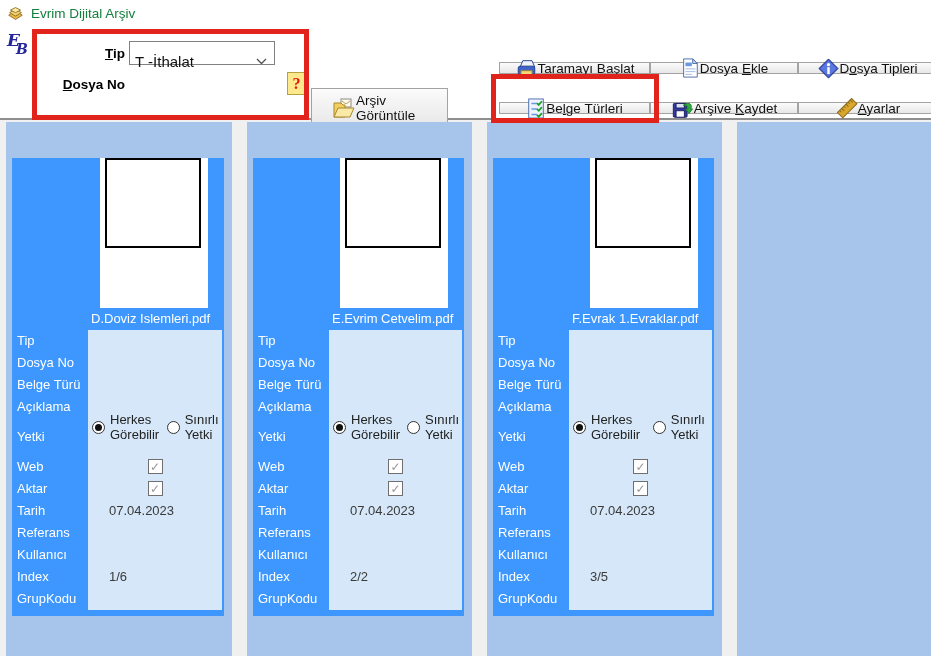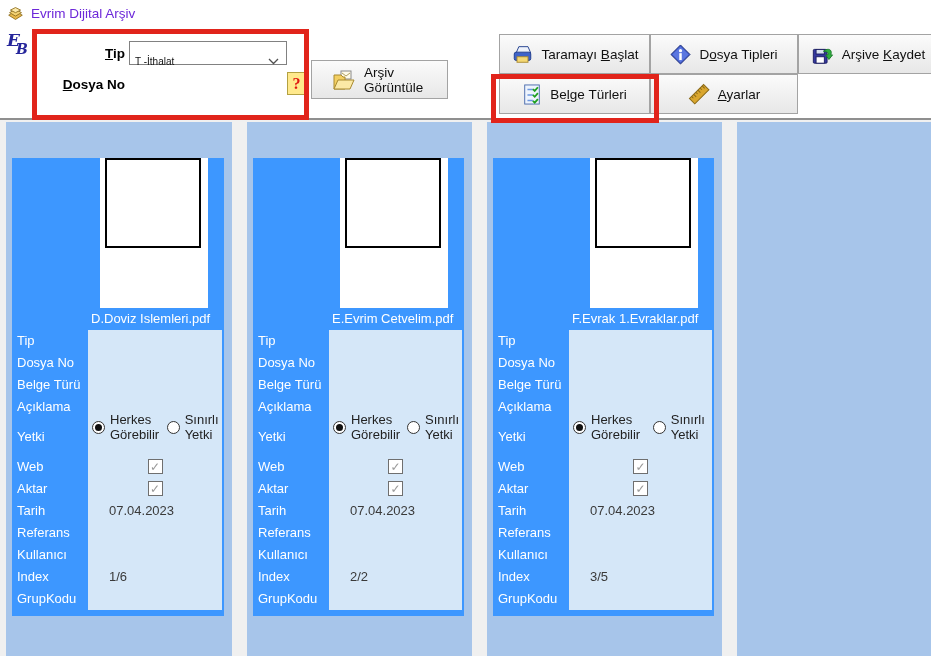--- a/index.html
+++ b/index.html
@@ -12,61 +12,61 @@
     color: #111;
   }
   u { text-decoration: underline; }
 
   
   .titlebar {
     position: absolute; top: 0; left: 0; right: 0; height: 26px;
     background: #ffffff; display: flex; align-items: center; gap: 7px;
     padding-left: 7px;
   }
-  .titlebar .title { font-size: 13.5px; color: #6d28d9; }
+  .titlebar .title { font-size: 13.5px; color: #15803d; }
 
   
   .toolbar {
     position: absolute; top: 26px; left: 0; right: 0; height: 94px;
     background: #ffffff; border-bottom: 2px solid #8f8f8f;
   }
   .eb-logo { position: absolute; left: 5px; top: 4px; width: 30px; height: 38px;
     color: #26269b; font-family: "DejaVu Serif", serif; font-style: italic; font-weight: bold; }
   .eb-logo .e { position: absolute; left: 2px; top: 0; font-size: 17px; }
   .eb-logo .b { position: absolute; left: 11px; top: 11px; font-size: 14px; }
 
   .field-label { position: absolute; font-weight: bold; font-size: 13.5px; text-align: right; color: #000; }
   #tip-label     { left: 30px; top: 20px; width: 95px; }
   #dosyano-label { left: 30px; top: 51px; width: 95px; }
 
   .combo {
-    position: absolute; left: 129px; top: 15px; width: 158px; height: 24px;
-    background: #fff; border: 1px solid #818181; font-size: 10px;
+    position: absolute; left: 129px; top: 15px; width: 146px; height: 24px;
+    background: #fff; border: 1px solid #818181; font-size: 15px;
     display: flex; align-items: center; justify-content: space-between;
     padding: 16px 7px 0 5px; cursor: default;
   }
   .textbox {
     position: absolute; left: 129px; top: 46px; width: 152px; height: 23px;
     background: #fff; border: 1px solid #2a7ae2; font-size: 13px;
     display: flex; align-items: center; padding: 0 4px;
   }
   .caret { width: 1px; height: 15px; background: #000; margin-left: 1px; }
 
   .help-btn {
     position: absolute; left: 287px; top: 46px; width: 19px; height: 23px;
     background: #ffe98c; border: 1px solid #b3a142;
     color: #e01810; font-weight: bold; font-family: "Liberation Serif", serif;
     font-size: 16px; display: flex; align-items: center; justify-content: center;
   }
 
   .btn {
     background: linear-gradient(#fbfbfb, #e7e7e7);
     border: 1px solid #a3a3a3;
-    display: flex; align-items: center; justify-content: center; gap: 8px;
-    font-size: 13.5px; color: #101010; cursor: default;
+    display: flex; align-items: center; justify-content: center; 
+    font-size: 13.5px; color: #101010; cursor: default; margin-top: 28px;
   }
   .view-btn { position: absolute; left: 311px; top: 34px; width: 137px; height: 39px; padding-left: 20px; }
 
   .btn-grid {
     position: absolute; left: 499px; top: 8px;
     display: grid; grid-template-columns: 151px 148px 140px; grid-auto-rows: 40px;
   }
 
   
   .red-rect { position: absolute; border: 5px solid #e1241b; z-index: 10; pointer-events: none; }
@@ -161,51 +161,62 @@
         <svg width="23" height="22" viewBox="0 0 24 24">
           <path d="M5 11 L8 4 h10 l3 7" fill="#eef2fb" stroke="#1d3a8a"></path>
           <rect x="3" y="10" width="18" height="9" rx="2" fill="#3f63c8" stroke="#1d3a8a"></rect>
           <rect x="6" y="15" width="12" height="6" fill="#f5d976" stroke="#a8892e"></rect>
         </svg>
       </span>
       <span>Taramayı <u>B</u>aşlat</span>
     </div>
     <div class="btn">
       <span class="icon">
+        <svg width="20" height="22" viewBox="0 0 22 24">
+          <path d="M4 2 h10 l5 5 v15 H4 Z" fill="#fff" stroke="#4466aa"></path>
+          <path d="M14 2 l5 5 h-5 Z" fill="#c8d8f0" stroke="#4466aa"></path>
+          <rect x="6" y="6" width="7" height="4" fill="#6b96e0"></rect>
+          <path d="M6 13 h11 M6 16 h11 M6 19 h7" stroke="#9ab4dd"></path>
+        </svg>
+      </span>
+      <span>Dosya <u>E</u>kle</span>
+    </div>
+    <div class="btn">
+      <span class="icon">
         <svg width="21" height="21" viewBox="0 0 22 22">
           <path d="M11 1 L21 11 L11 21 L1 11 Z" fill="#3a55c8" stroke="#20307a"></path>
           <path d="M11 2.5 L19.5 11 L11 19.5 L2.5 11 Z" fill="#5b77e0"></path>
           <circle cx="11" cy="7" r="1.7" fill="#fff"></circle>
           <rect x="9.7" y="9.6" width="2.6" height="7.2" fill="#fff"></rect>
         </svg>
       </span>
       <span>D<u>o</u>sya Tipleri</span>
-    </div>
-    <div class="btn">
-      <span class="icon">
-        <svg width="23" height="22" viewBox="0 0 24 24">
-          <rect x="2" y="7" width="15" height="15" rx="1" fill="#35389e" stroke="#1a1c60"></rect>
-          <rect x="5" y="7" width="9" height="5" fill="#d8e2f0" stroke="#1a1c60"></rect>
-          <rect x="5" y="15" width="9" height="7" fill="#fff" stroke="#1a1c60"></rect>
-          <path d="M13 9 C20 4 23 9 21 13 L23 13 L19 18 L15.5 13 L18 13 C19 10.5 17 9.5 13 9 Z" fill="#2fae3f" stroke="#1d7a2a"></path>
-        </svg>
-      </span>
-      <span>Arşive <u>K</u>aydet</span>
     </div>
     <div class="btn">
       <span class="icon">
         <svg width="20" height="21" viewBox="0 0 22 23">
           <rect x="3" y="1" width="16" height="21" fill="#eef4fd" stroke="#4466aa"></rect>
           <path d="M6 6 h6 M6 12 h6 M6 18 h6" stroke="#6b96e0" stroke-width="1.6"></path>
           <path d="M12 5.5 l2 2 l3.5 -4" stroke="#1fa020" stroke-width="2" fill="none"></path>
           <path d="M12 12 l2 2 l3.5 -4" stroke="#1fa020" stroke-width="2" fill="none"></path>
           <path d="M12 18.5 l2 2 l3.5 -4" stroke="#1fa020" stroke-width="2" fill="none"></path>
         </svg>
       </span>
       <span>Be<u>l</u>ge Türleri</span>
+    </div>
+    <div class="btn">
+      <span class="icon">
+        <svg width="23" height="22" viewBox="0 0 24 24">
+          <rect x="2" y="7" width="15" height="15" rx="1" fill="#35389e" stroke="#1a1c60"></rect>
+          <rect x="5" y="7" width="9" height="5" fill="#d8e2f0" stroke="#1a1c60"></rect>
+          <rect x="5" y="15" width="9" height="7" fill="#fff" stroke="#1a1c60"></rect>
+          <path d="M13 9 C20 4 23 9 21 13 L23 13 L19 18 L15.5 13 L18 13 C19 10.5 17 9.5 13 9 Z" fill="#2fae3f" stroke="#1d7a2a"></path>
+        </svg>
+      </span>
+      <span>Arşive <u>K</u>aydet</span>
     </div>
     <div class="btn">
       <span class="icon">
         <svg width="22" height="22" viewBox="0 0 22 22">
           <g transform="rotate(-45 11 11)">
             <rect x="1" y="7.5" width="20" height="7.5" fill="#d9a62e" stroke="#8a6a1a"></rect>
             <path d="M4 7.5 v2.5 M7 7.5 v3.5 M10 7.5 v2.5 M13 7.5 v3.5 M16 7.5 v2.5 M19 7.5 v3.5" stroke="#8a6a1a"></path>
           </g>
         </svg>
       </span>

